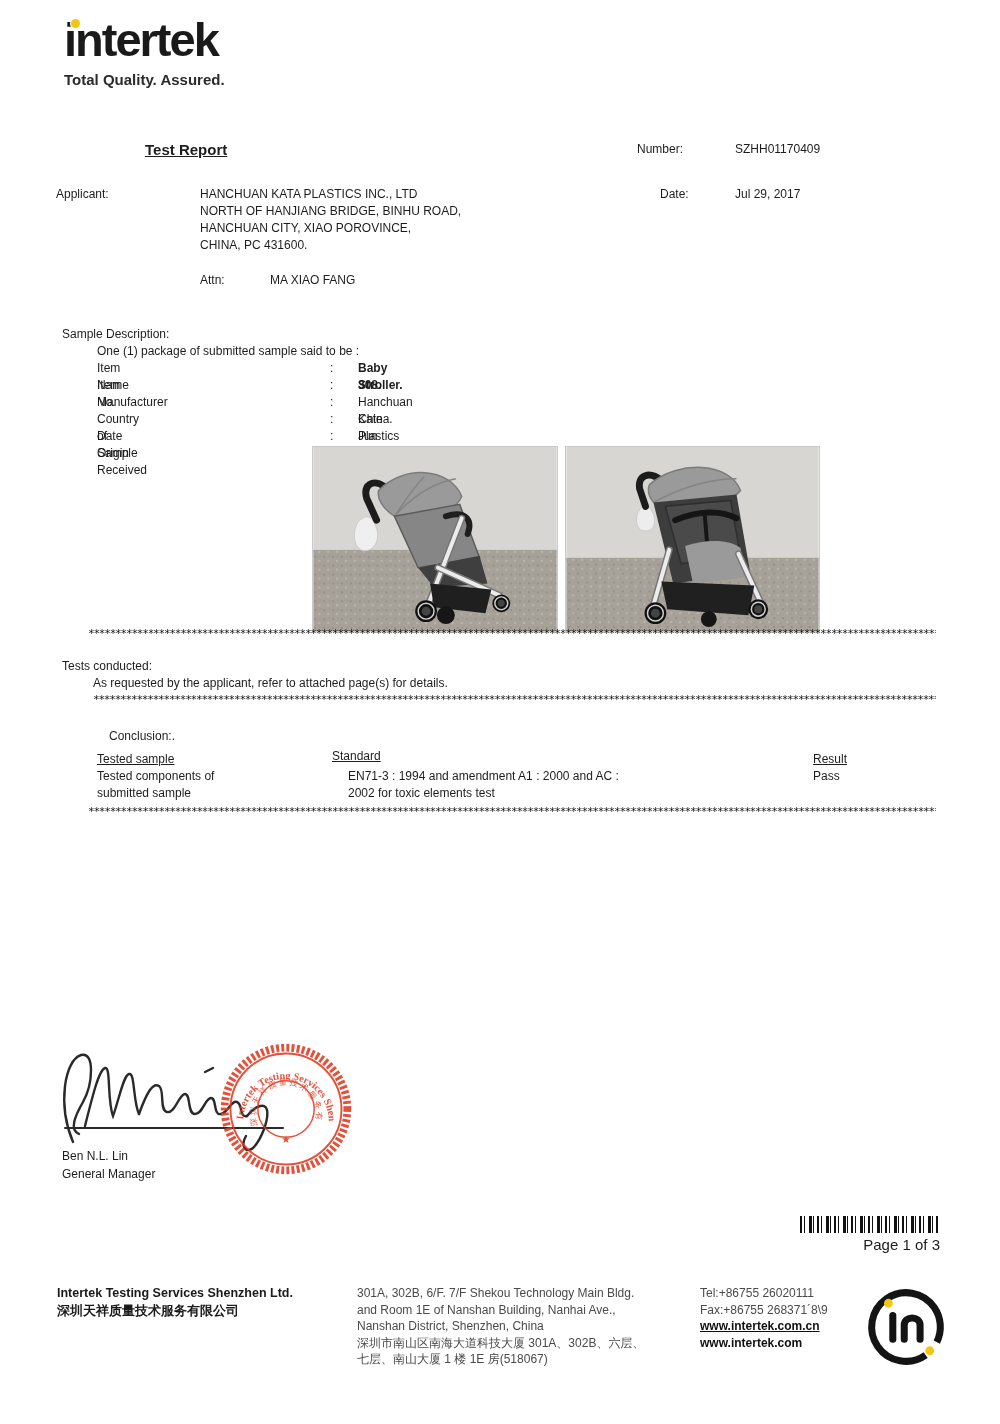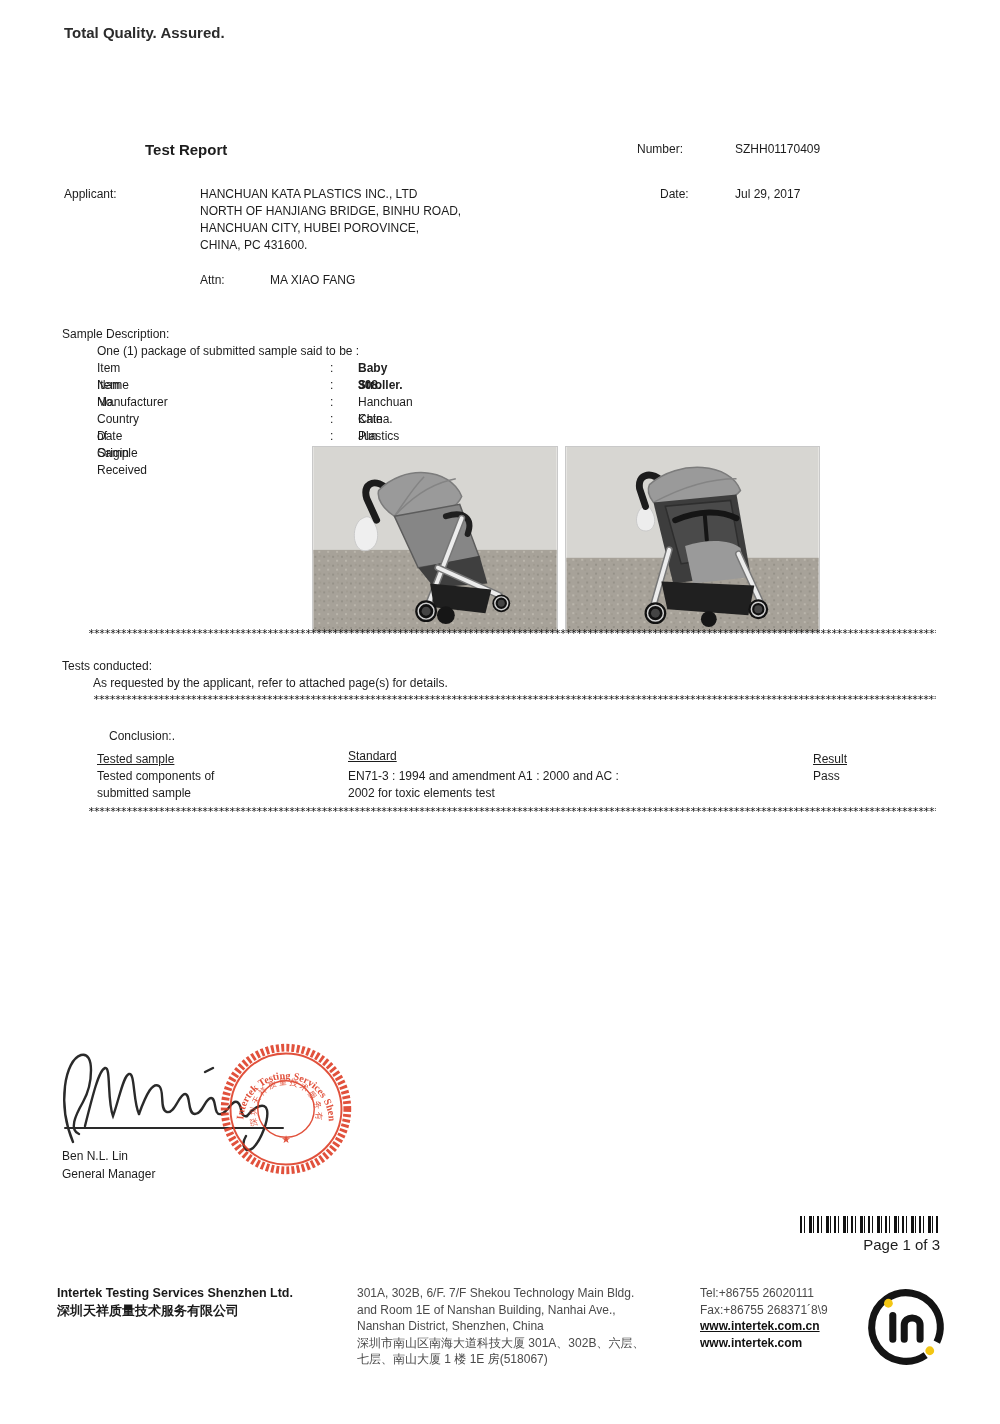--- a/index.html
+++ b/index.html
@@ -34,21 +34,21 @@
   }
   .logo-tagline {
     font-size: 15px;
     font-weight: bold;
     color: #2b2b2b;
     margin-top: 8px;
   }
 
   
   .doc-text { font-size: 12px; line-height: 17px; }
-  .title { font-size: 15px; font-weight: bold; }
+  .title { font-size: 15px; font-weight: bold; text-decoration: underline; }
   .bold { font-weight: bold; }
   .underline { text-decoration: underline; }
 
   
   .sep {
     font-family: "DejaVu Sans Mono", monospace;
     font-size: 11px;
     letter-spacing: -1.2px;
     white-space: nowrap;
     overflow: hidden;
@@ -79,32 +79,36 @@
   .footer-web { font-weight: bold; color: #111; }
 
   .stamp-svg { opacity: 0.88; }
 </style>
 </head>
 <body>
 
 <div class="page">
 
   <div class="abs" style="left:64px; top:16px;">
+    <div class="logo-word">
+      <span>intertek</span>
+      <span class="logo-i-dot"></span>
+    </div>
     <div class="logo-tagline">Total Quality. Assured.</div>
   </div>
 
   <div class="abs title" style="left:145px; top:141px;">Test Report</div>
   <div class="abs doc-text" style="left:637px; top:141px;">Number:</div>
   <div class="abs doc-text" style="left:735px; top:141px;">SZHH01170409</div>
 
-  <div class="abs doc-text" style="left:64px; top:186px;">Applicant:</div>
+  <div class="abs doc-text" style="left:56px; top:186px;">Applicant:</div>
   <div class="abs doc-text" style="left:200px; top:186px;">
     <div>HANCHUAN KATA PLASTICS INC., LTD</div>
     <div>NORTH OF HANJIANG BRIDGE, BINHU ROAD,</div>
-    <div>HANCHUAN CITY, HUBEI POROVINCE,</div>
+    <div>HANCHUAN CITY, XIAO POROVINCE,</div>
     <div>CHINA, PC 431600.</div>
   </div>
   <div class="abs doc-text" style="left:660px; top:186px;">Date:</div>
   <div class="abs doc-text" style="left:735px; top:186px;">Jul 29, 2017</div>
 
   <div class="abs doc-text" style="left:200px; top:272px;">Attn:</div>
   <div class="abs doc-text" style="left:270px; top:272px;">MA XIAO FANG</div>
 
   <div class="abs doc-text" style="left:62px; top:326px;">Sample Description:</div>
   <div class="abs doc-text" style="left:97px; top:343px;">One (1) package of submitted sample said to be :</div>
@@ -210,21 +214,21 @@
 
   <div class="abs sep" style="left:88px; top:628px; width:848px;">****************************************************************************************************************************************************************************************************************************</div>
 
   <div class="abs doc-text" style="left:62px; top:658px;">Tests conducted:</div>
   <div class="abs doc-text" style="left:93px; top:675px;">As requested by the applicant, refer to attached page(s) for details.</div>
   <div class="abs sep" style="left:93px; top:694px; width:843px;">****************************************************************************************************************************************************************************************************************************</div>
 
   <div class="abs doc-text" style="left:62px; top:728px;margin-left:47px;">Conclusion:.</div>
 
   <div class="abs doc-text underline" style="left:97px; top:751px;">Tested sample</div>
-  <div class="abs doc-text underline" style="left:348px; top:748px;text-align:center;">Standard</div>
+  <div class="abs doc-text underline" style="left:332px; top:748px;text-align:center;">Standard</div>
   <div class="abs doc-text underline" style="left:813px; top:751px;">Result</div>
 
   <div class="abs doc-text" style="left:97px; top:768px;">
     <div>Tested components of</div>
     <div>submitted sample</div>
   </div>
   <div class="abs doc-text" style="left:348px; top:768px;">
     <div>EN71-3 : 1994 and amendment A1 : 2000 and AC :</div>
     <div>2002 for toxic elements test</div>
   </div>

